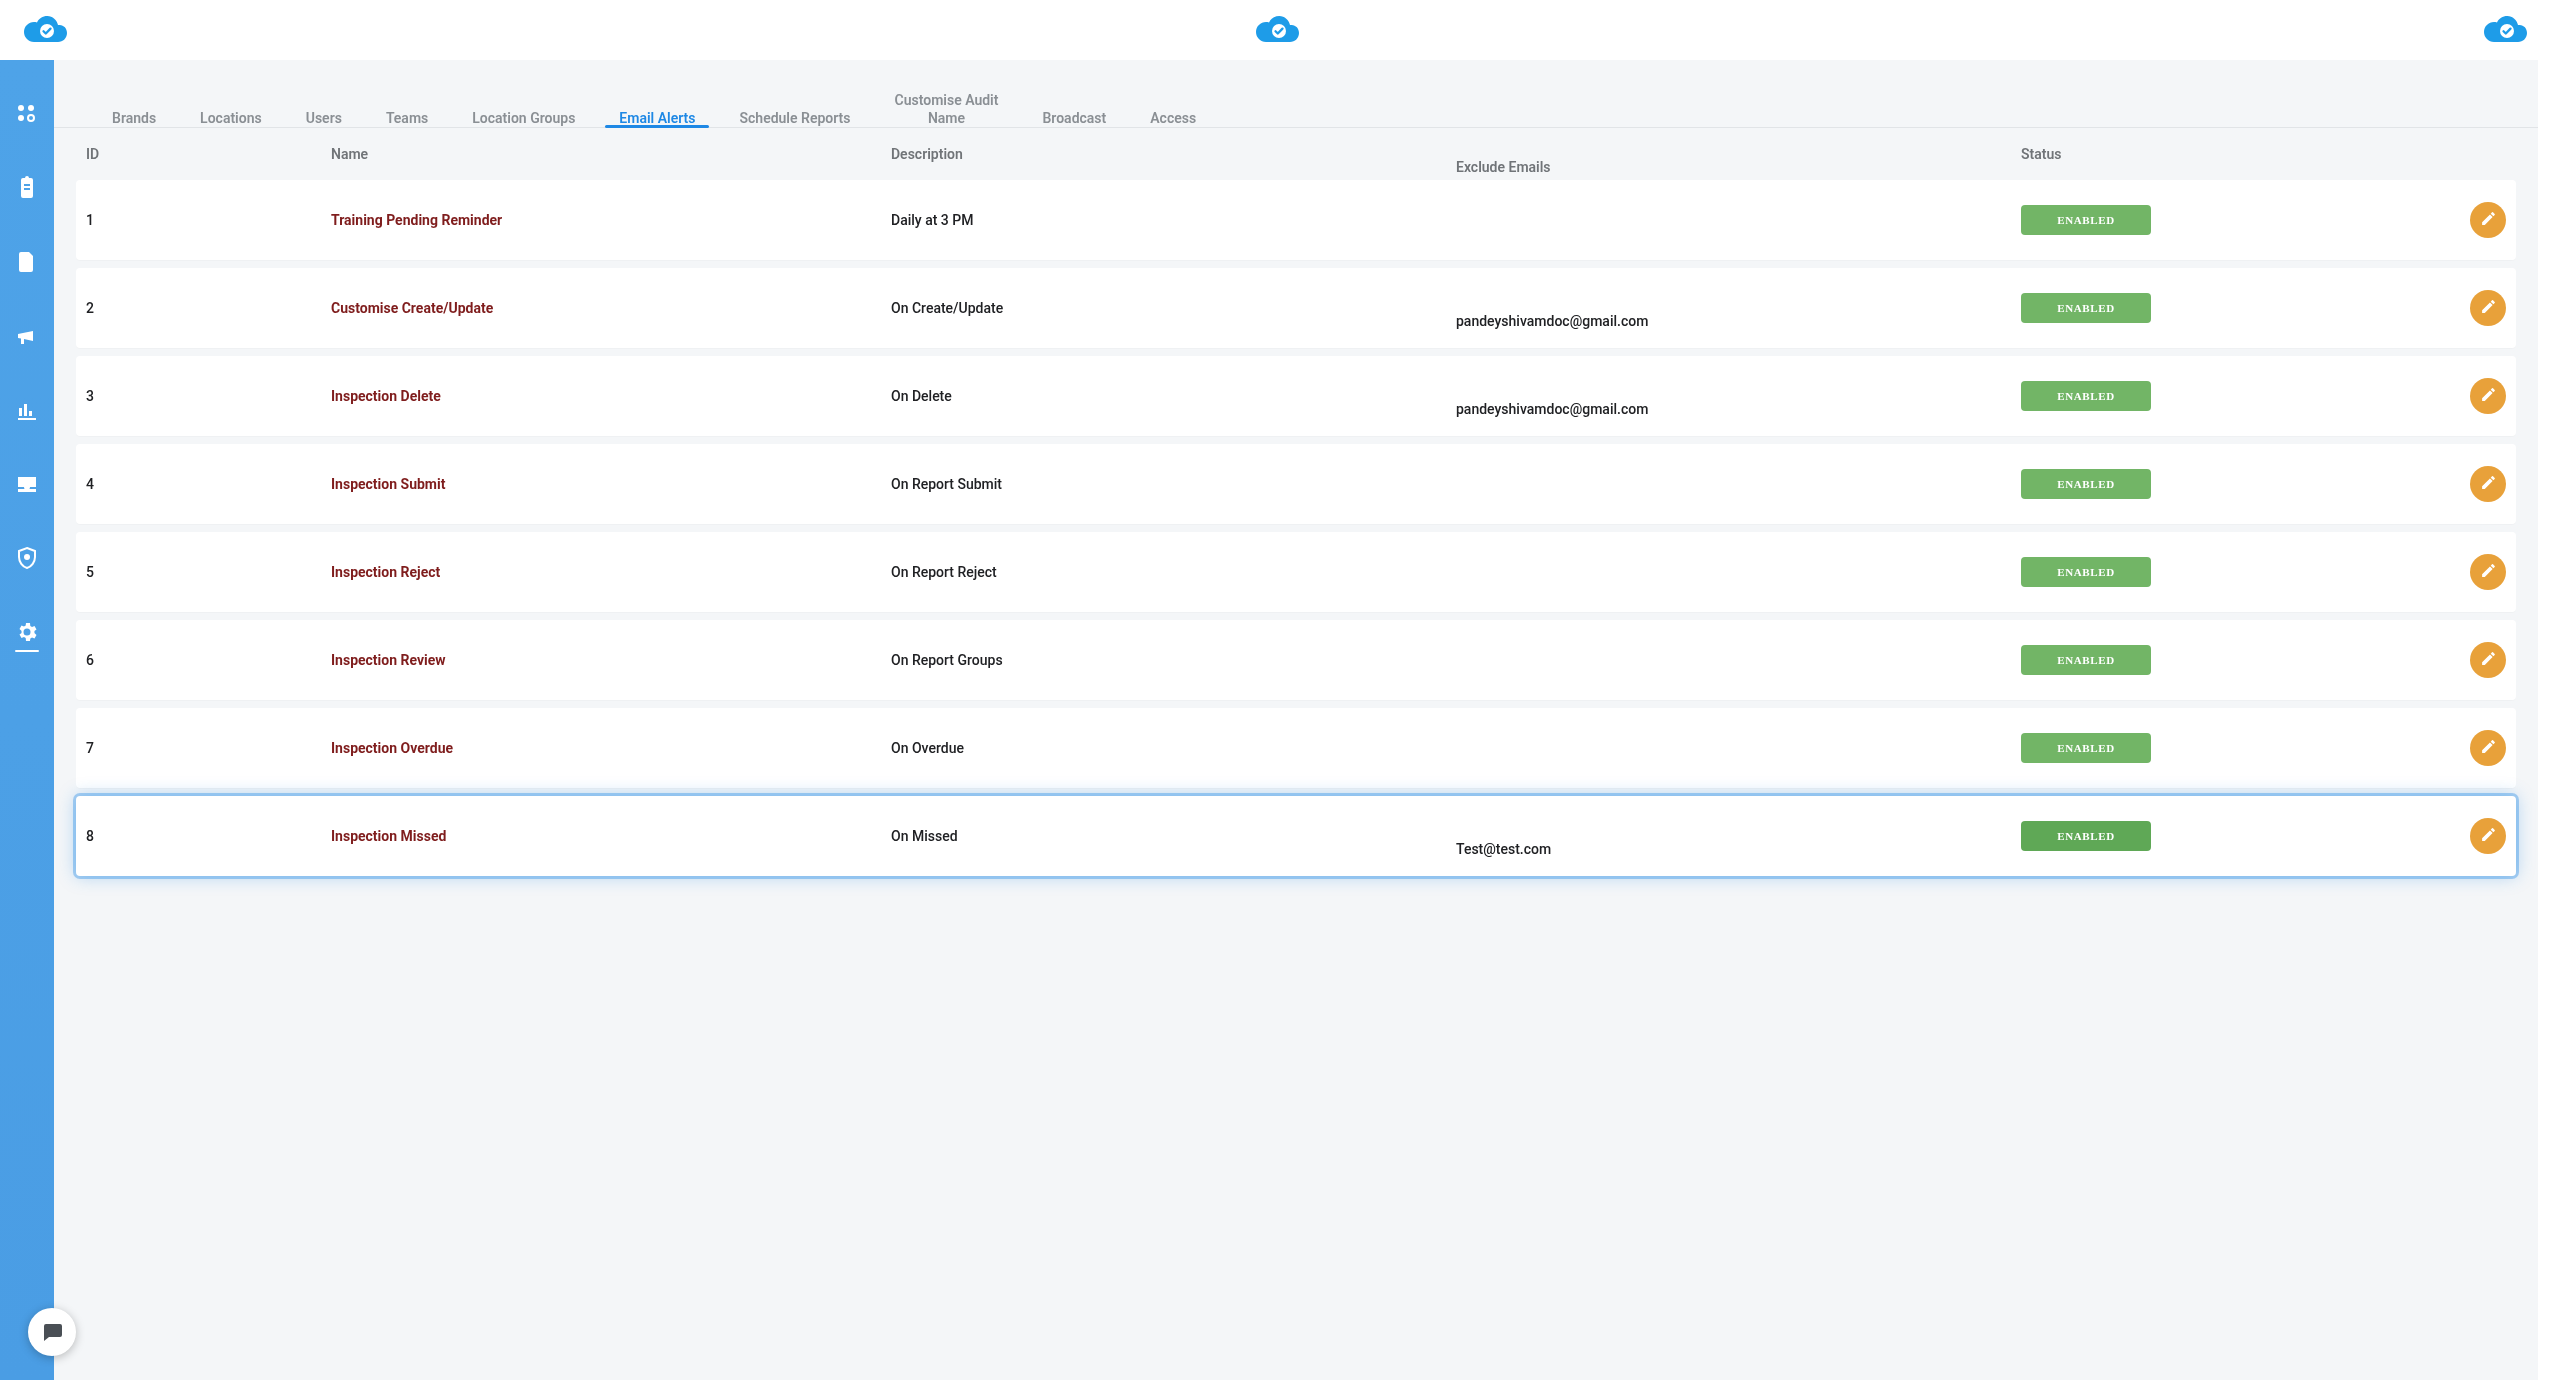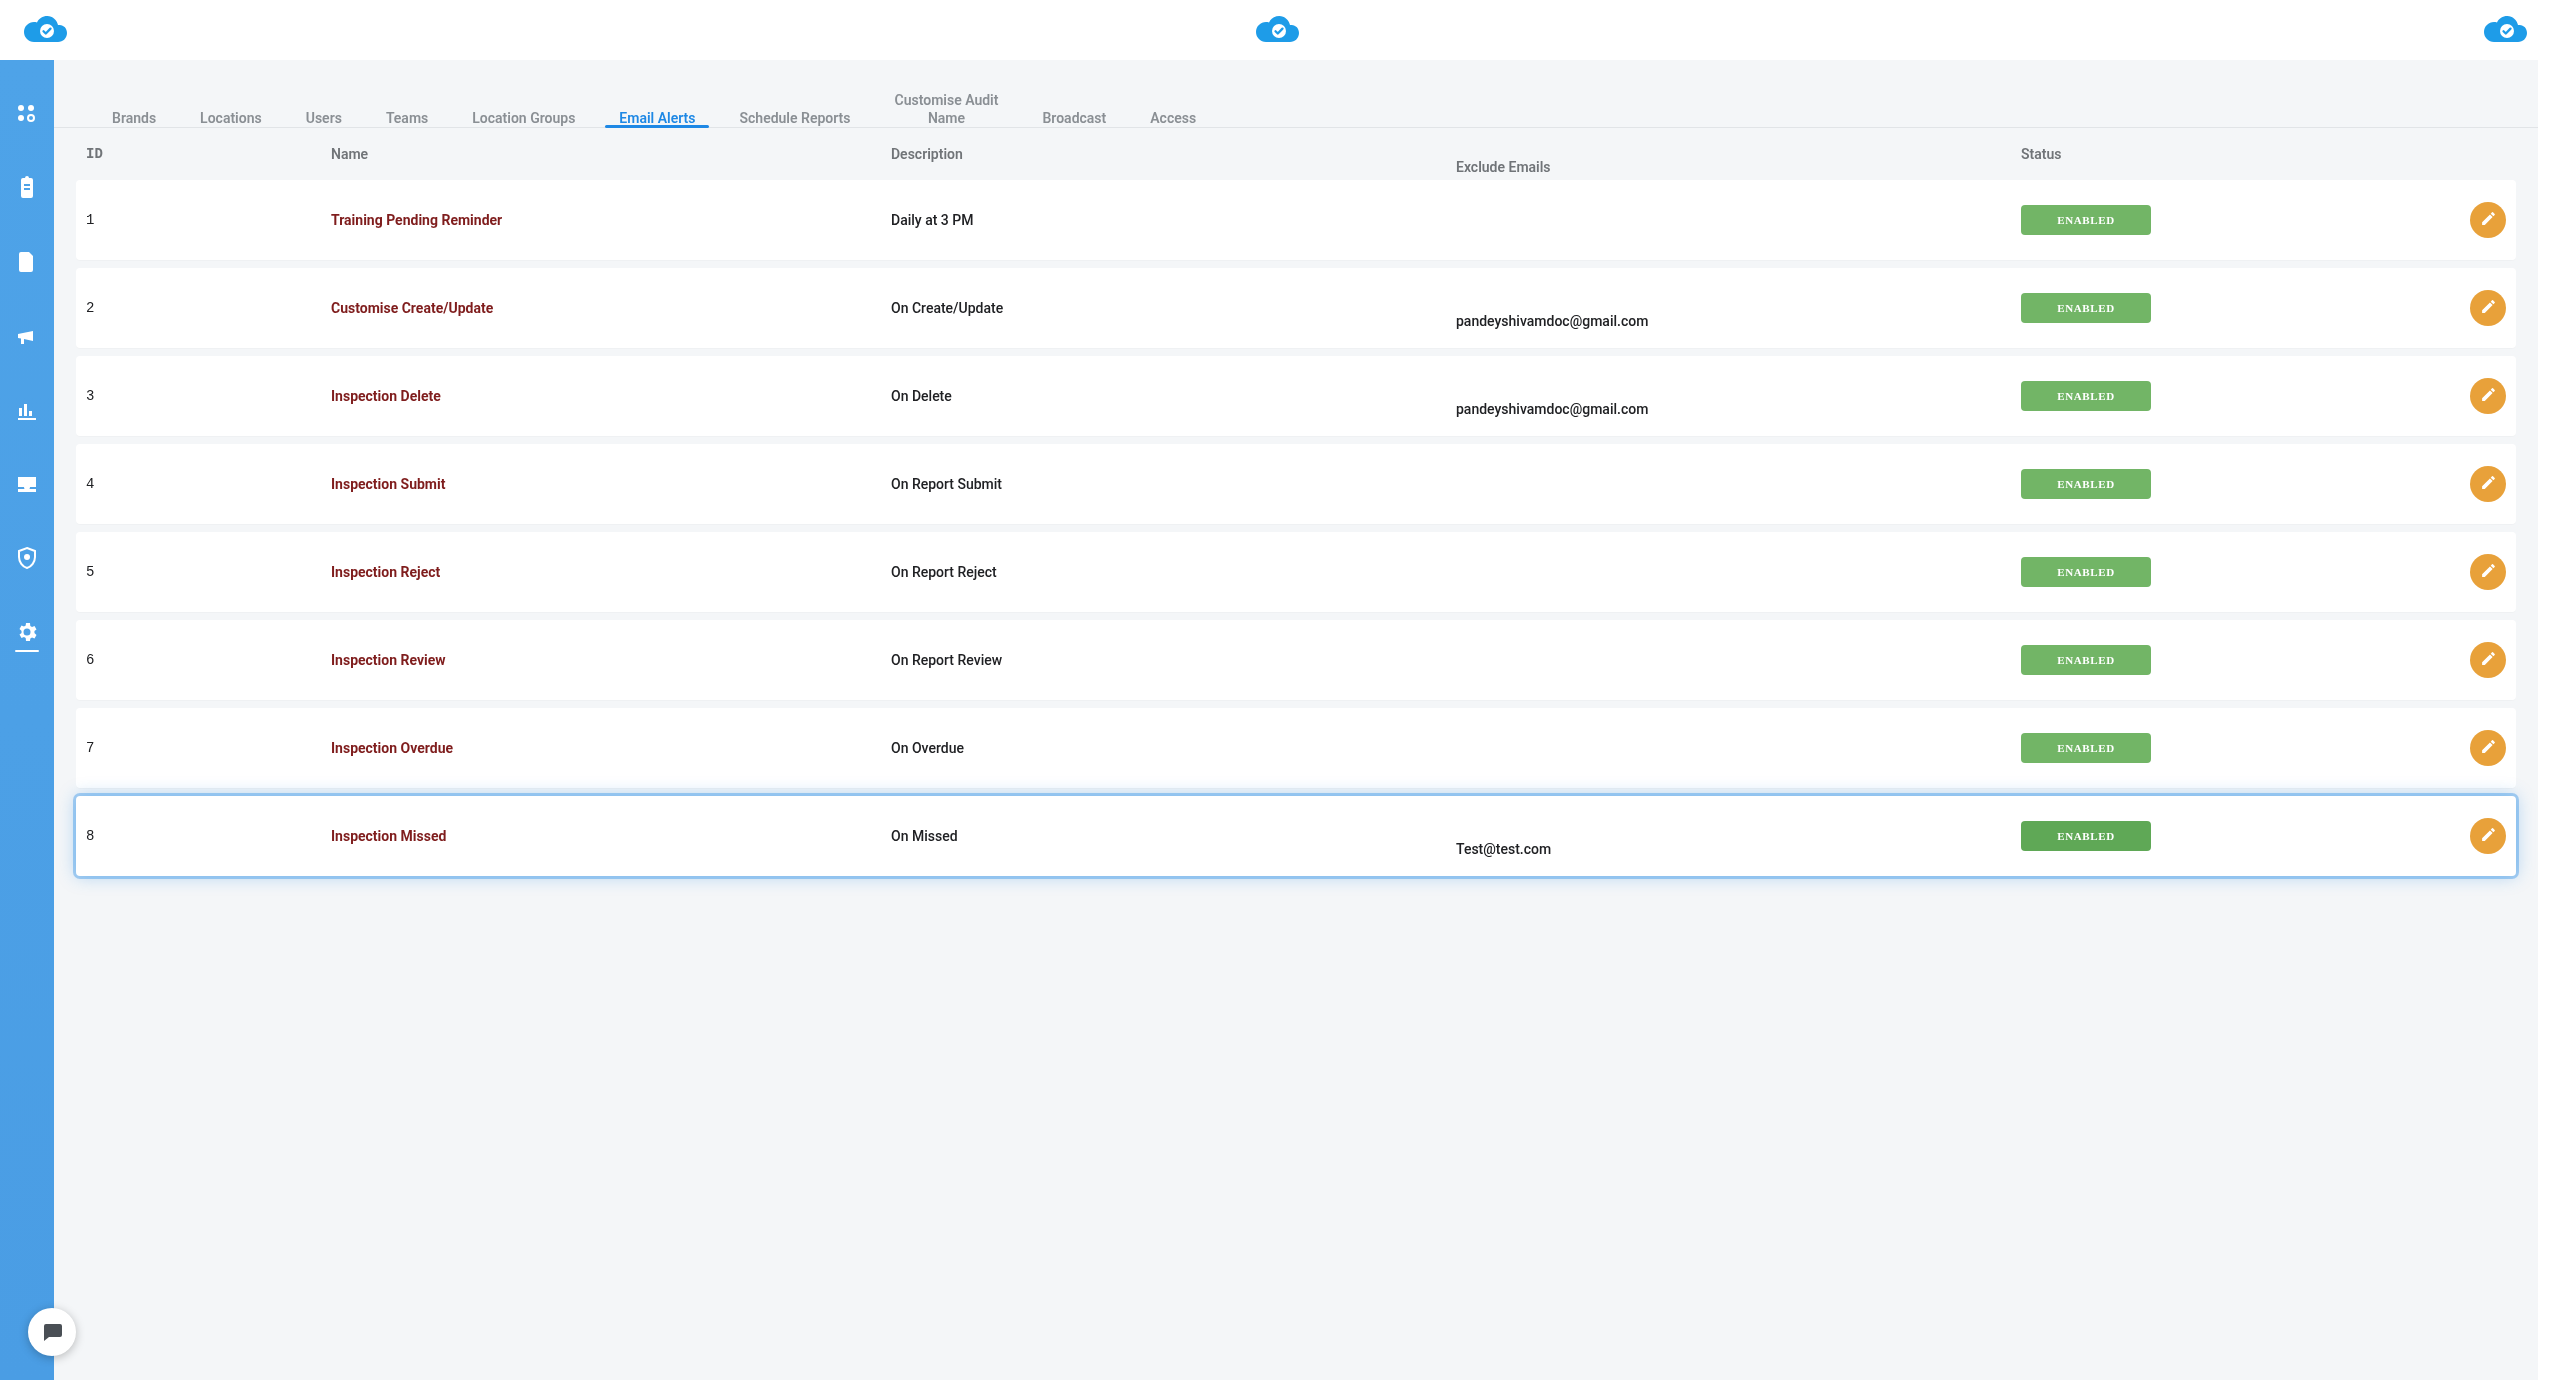--- a/index.html
+++ b/index.html
@@ -61,21 +61,21 @@
   }
   .tab.two-line{max-width:150px;}
   .tab.active{color:var(--tab-active);}
   .tab.active::after{content:"";position:absolute;left:8px;right:8px;bottom:-1px;height:3px;background:var(--tab-active);border-radius:2px;}
 
   
   .table-header{
     display:flex;align-items:center;padding:0 32px;height:52px;background:var(--bg);
     color:#707478;font-weight:600;font-size:14px;
   }
-  .col-id{flex:0 0 245px;font-family:Liberation Mono, monospace;}
+  .col-id{flex:0 0 245px;}
   .col-name{flex:0 0 560px;font-weight:700;color:#7f1d1d;}
   .table-header .col-name{font-weight:600;color:#707478;}
   .col-desc{flex:0 0 565px;}
   .col-exclude{flex:0 0 565px;margin-top:26px;}
   .col-status{flex:1 1 auto;}
   .col-actions{flex:0 0 70px;display:flex;justify-content:flex-end;}
 
   
   .rows{padding:0 22px 40px;}
   .row{
@@ -284,21 +284,21 @@
           <button class="edit-btn">
             <span><svg viewBox="0 0 24 24">
                 <path d="M3 17.25V21h3.75L17.81 9.94l-3.75-3.75L3 17.25zM20.71 7.04a1 1 0 0 0 0-1.41l-2.34-2.34a1 1 0 0 0-1.41 0L15.13 5.12l3.75 3.75 1.83-1.83z"></path>
               </svg></span>
           </button>
         </div>
       </div>
       <div class="row">
         <div class="col-id">6</div>
         <div class="col-name">Inspection Review</div>
-        <div class="col-desc">On Report Review</div>
+        <div class="col-desc">On Report Groups</div>
         <div class="col-exclude"></div>
         <div class="col-status"><span class="badge">ENABLED</span></div>
         <div class="col-actions">
           <button class="edit-btn">
             <span><svg viewBox="0 0 24 24">
                 <path d="M3 17.25V21h3.75L17.81 9.94l-3.75-3.75L3 17.25zM20.71 7.04a1 1 0 0 0 0-1.41l-2.34-2.34a1 1 0 0 0-1.41 0L15.13 5.12l3.75 3.75 1.83-1.83z"></path>
               </svg></span>
           </button>
         </div>
       </div>

